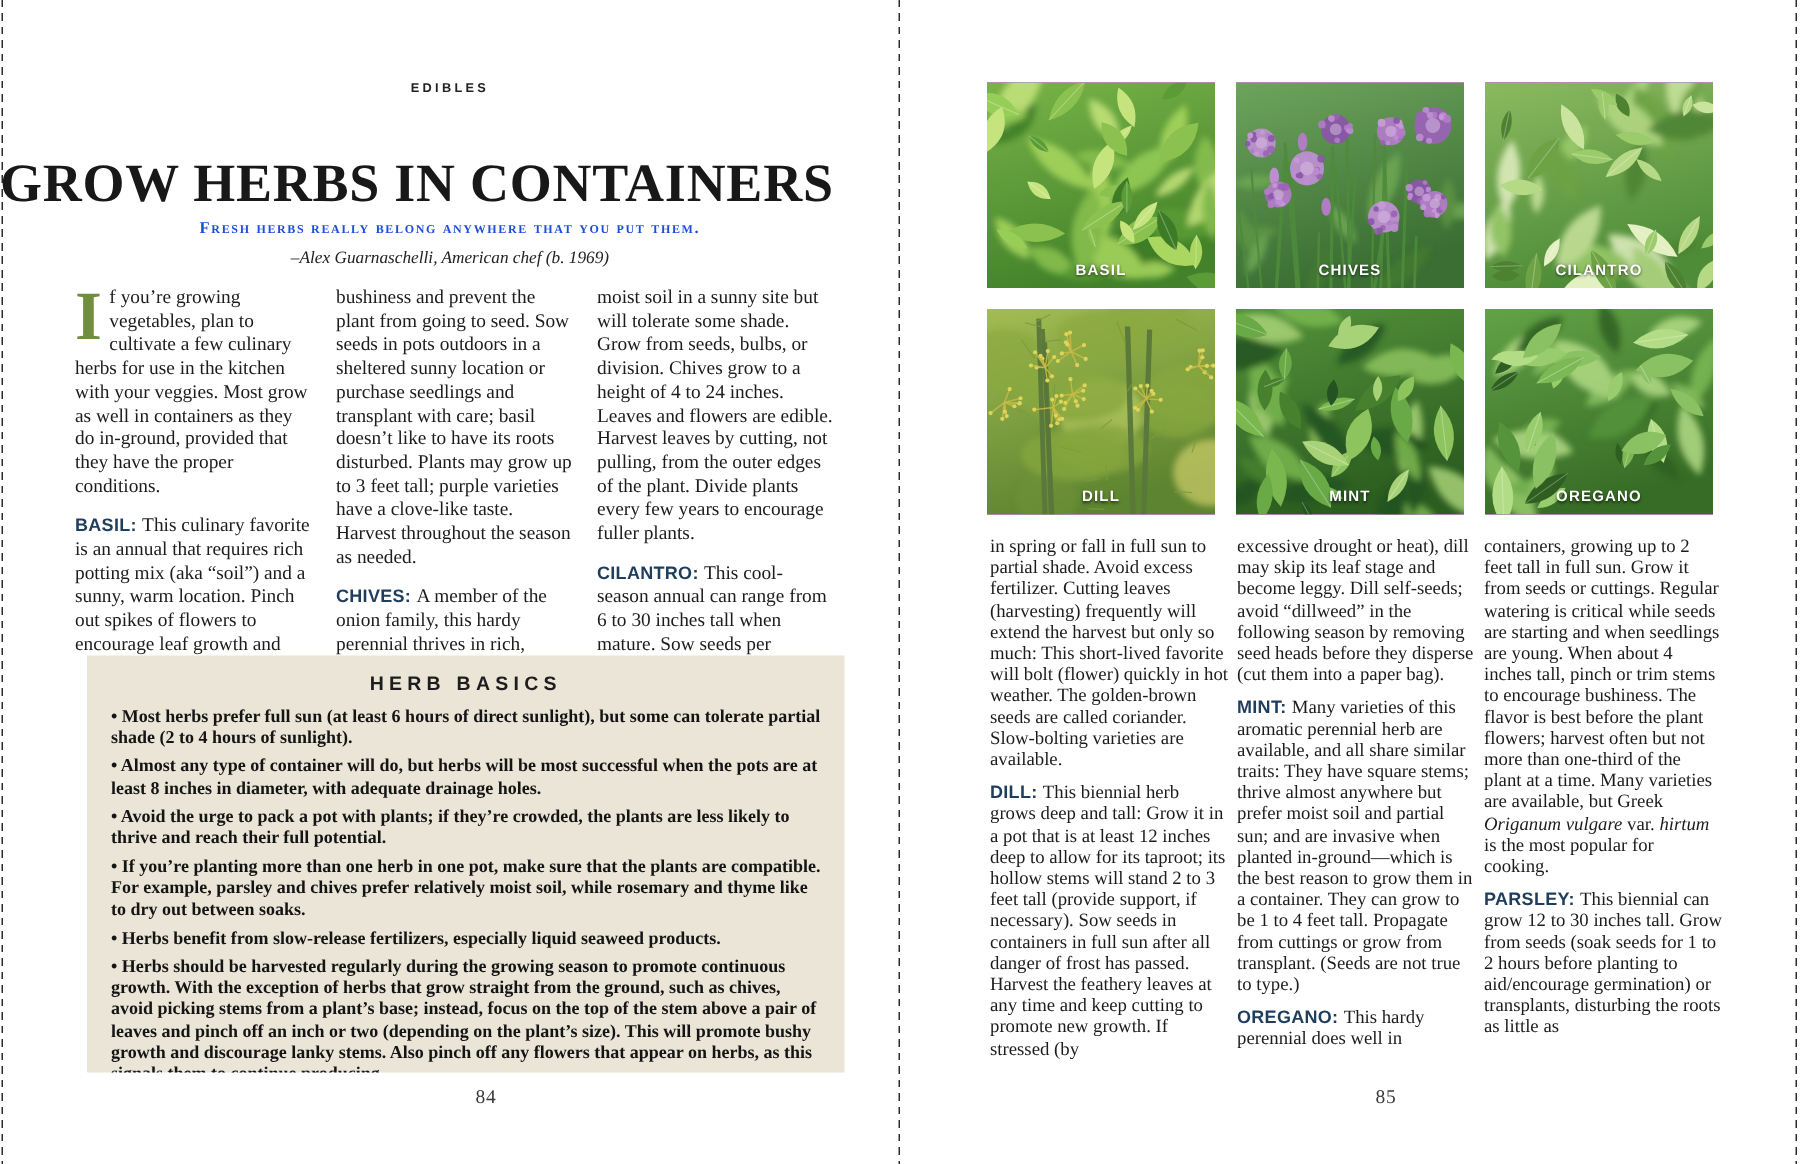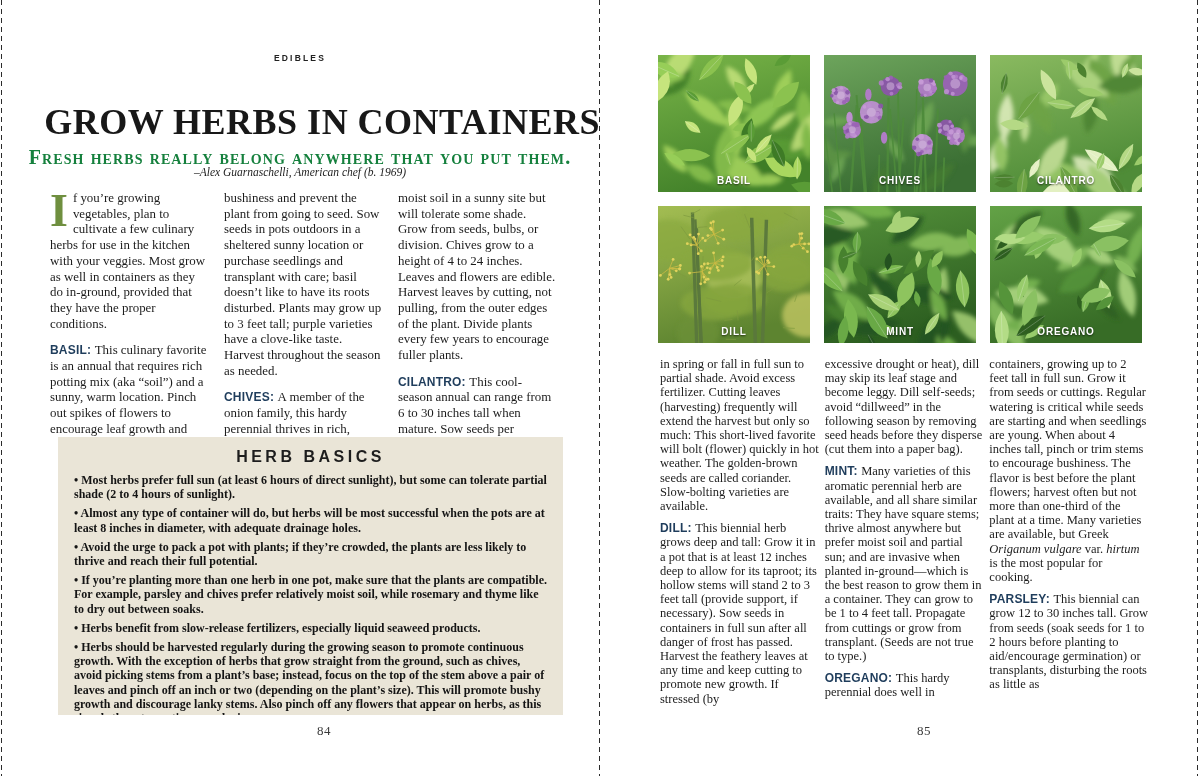--- a/index.html
+++ b/index.html
@@ -24,27 +24,27 @@
   .page{position:absolute;top:0;height:605px;width:600px;}
   .page.left{left:0;}
   .page.right{left:600px;}
 
   .kicker{
     position:absolute;top:53px;left:0;right:0;text-align:center;
     font-family:"Liberation Sans",sans-serif;font-weight:bold;font-size:8.5px;
     letter-spacing:2.2px;color:#222;
   }
   .title{
-    position:absolute;top:101px;left:0;right:0;margin:0;text-align:right;
+    position:absolute;top:101px;left:0;right:0;margin:0;text-align:left;
     font-family:"Liberation Serif",serif;font-weight:bold;font-size:36px;
-    letter-spacing:0.5px;color:#181818;white-space:nowrap;padding-left:41px;
+    letter-spacing:0.5px;color:#181818;white-space:nowrap;
   }
   .subtitle{
     position:absolute;top:146px;left:0;right:0;text-align:center;
-    font-weight:bold;font-variant:small-caps;font-size:20px;letter-spacing:1.1px;color:#15803d;
+    font-weight:bold;font-variant:small-caps;font-size:11px;letter-spacing:1.1px;color:#1d4ed8;
   }
   .attribution{
     position:absolute;top:166px;left:0;right:0;text-align:center;
     font-style:italic;font-size:11.5px;color:#222;
   }
 
   .cols{position:absolute;display:flex;}
   .cols-left{left:50px;top:191px;width:506px;height:246px;gap:16px;}
   .cols-right{left:60px;top:357px;width:488px;height:358px;gap:6px;}
   .col{flex:1;overflow:hidden;}
@@ -59,21 +59,21 @@
     float:left;font-family:"Liberation Serif",serif;font-weight:bold;
     font-size:46px;line-height:38px;color:var(--green);padding:1px 5px 0 0;
   }
 
   .herb-basics{
     position:absolute;left:58px;top:437px;width:505px;height:278px;
     background:var(--beige);box-sizing:border-box;padding:11px 16px;overflow:hidden;
   }
   .hb-heading{
     text-align:center;font-family:"Liberation Sans",sans-serif;font-weight:bold;
-    font-size:16px;letter-spacing:3.5px;margin-bottom:7px;color:#1d1d1d;
+    font-size:13px;letter-spacing:3.5px;margin-bottom:7px;color:#1d1d1d;
   }
   .hb-item{
     margin:0 0 5px;font-weight:bold;font-size:12px;line-height:14.2px;color:#141414;
   }
 
   .page-num{
     position:absolute;top:723px;left:0;right:0;text-align:center;
     font-size:13px;color:#3a3a3a;letter-spacing:0.5px;padding-left:48px;
   }
 

